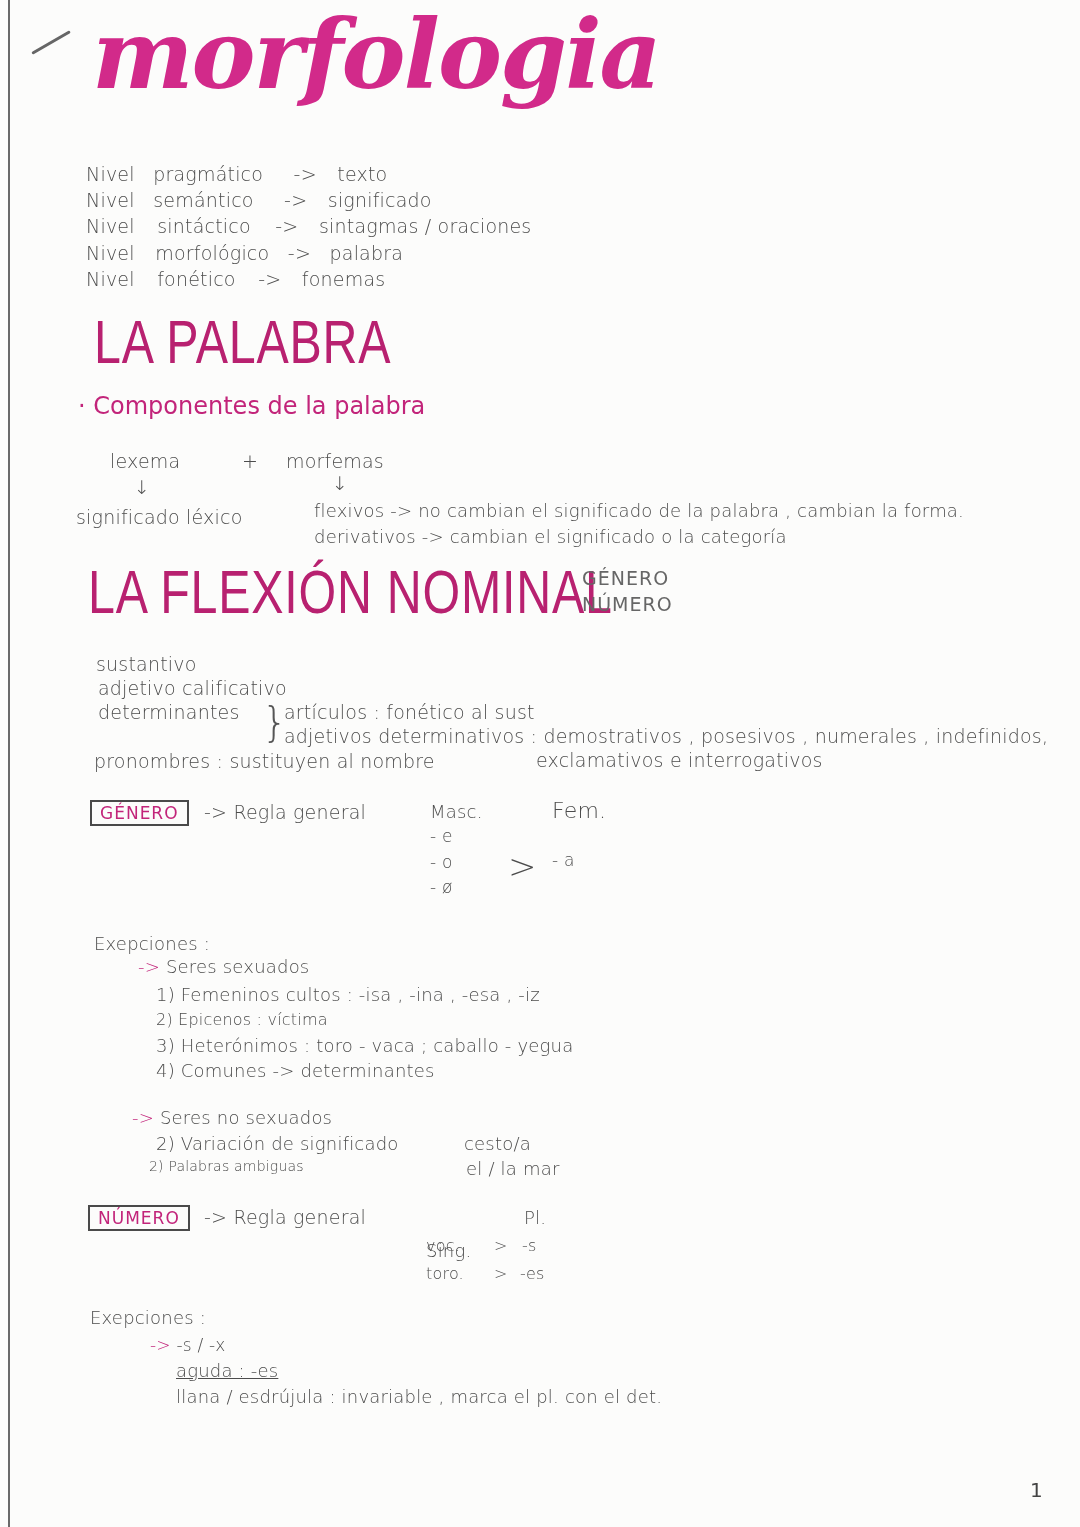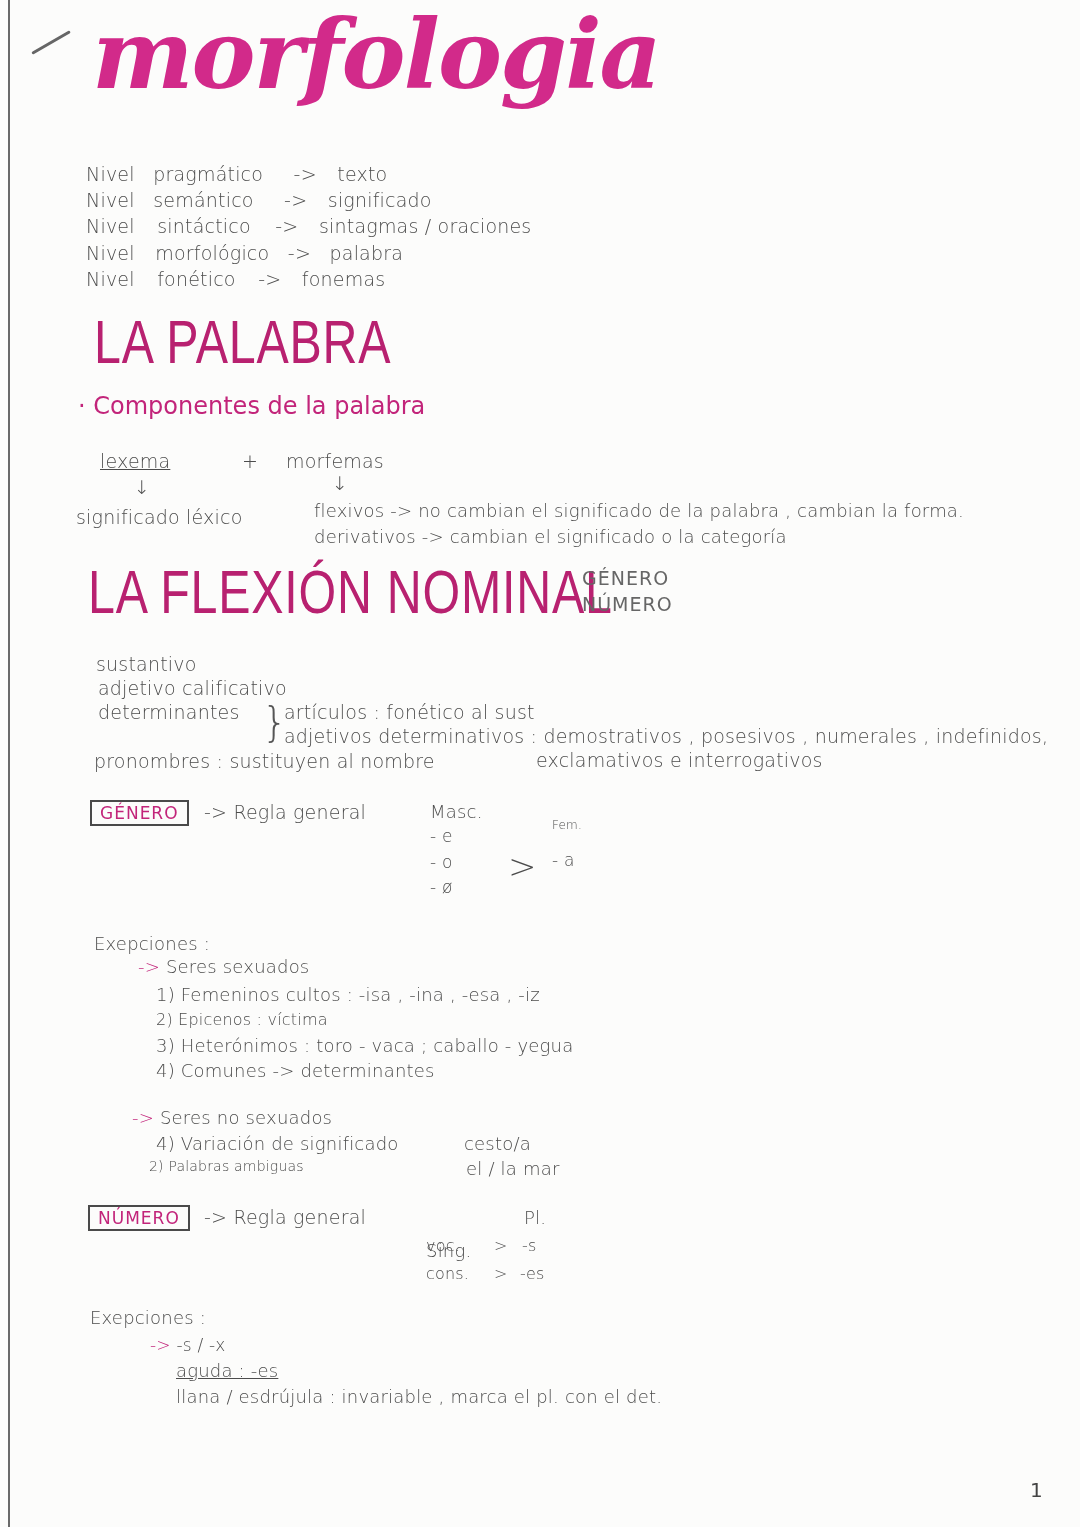--- a/index.html
+++ b/index.html
@@ -94,21 +94,21 @@
     <span>fonemas</span>
   </div>
 </div>
 
 <div class="abs heading-caps" style="left:94px; top:306px; font-size:62px;">LA PALABRA</div>
 <div class="abs sub-heading" style="left:78px; top:392px;">
   <span>·</span>
   <span>Componentes de la palabra</span>
 </div>
 
-<div class="abs hand" style="left:100px; top:450px;text-decoration:underline;">lexema</div>
+<div class="abs hand" style="left:110px; top:450px;">lexema</div>
 <div class="abs hand" style="left:242px; top:450px;">+</div>
 <div class="abs hand" style="left:286px; top:450px;">morfemas</div>
 <div class="abs hand" style="left:134px; top:476px;">↓</div>
 <div class="abs hand" style="left:332px; top:472px;">↓</div>
 <div class="abs hand" style="left:76px; top:506px;">significado léxico</div>
 <div class="abs hand" style="left:314px; top:500px; font-size:18px;">flexivos -&gt; no cambian el significado de la palabra , cambian la forma.</div>
 <div class="abs hand" style="left:314px; top:526px; font-size:18px;">derivativos -&gt; cambian el significado o la categoría</div>
 
 <div class="abs heading-caps" style="left:88px; top:556px; font-size:62px;">LA FLEXIÓN NOMINAL</div>
 <div class="abs small-caps-gray" style="left:582px; top:565px;">GÉNERO</div>
@@ -119,54 +119,54 @@
 <div class="abs hand" style="left:98px; top:701px;">determinantes</div>
 <div class="abs brace" style="left:262px; top:702px;">}</div>
 <div class="abs hand" style="left:284px; top:701px;">artículos : fonético al sust</div>
 <div class="abs hand" style="left:284px; top:725px;text-align:center;">adjetivos determinativos : demostrativos , posesivos , numerales , indefinidos,</div>
 <div class="abs hand" style="left:94px; top:750px;">pronombres : sustituyen al nombre</div>
 <div class="abs hand" style="left:536px; top:749px;">exclamativos e interrogativos</div>
 
 <div class="abs boxed" style="left:90px; top:800px;">GÉNERO</div>
 <div class="abs hand" style="left:204px; top:801px;">-&gt; Regla general</div>
 <div class="abs hand" style="left:430px; top:801px; font-size:18px;">Masc.</div>
-<div class="abs hand" style="left:552px; top:798px; font-size:12px;margin-top:20px;">Fem.</div>
+<div class="abs hand" style="left:552px; top:798px; font-size:22px;">Fem.</div>
 <div class="abs hand" style="left:430px; top:826px; font-size:17px;">- e</div>
 <div class="abs hand" style="left:430px; top:852px; font-size:17px;">- o</div>
 <div class="abs hand" style="left:430px; top:877px; font-size:17px;">- ø</div>
 <div class="abs hand" style="left:508px; top:846px; font-size:34px; font-weight:100;">&gt;</div>
 <div class="abs hand" style="left:552px; top:850px; font-size:17px;">- a</div>
 
 <div class="abs hand" style="left:94px; top:933px; font-size:18px;">Exepciones :</div>
 <div class="abs hand" style="left:138px; top:956px; font-size:18px;">
   <span class="arrow-pink">-&gt;</span>
   <span>Seres sexuados</span>
 </div>
 <div class="abs hand" style="left:156px; top:984px; font-size:18px;">1) Femeninos cultos : -isa , -ina , -esa , -iz</div>
 <div class="abs hand" style="left:156px; top:1010px; font-size:16px;">2) Epicenos : víctima</div>
 <div class="abs hand" style="left:156px; top:1035px; font-size:18px;">3) Heterónimos : toro - vaca ; caballo - yegua</div>
 <div class="abs hand" style="left:156px; top:1060px; font-size:18px;">4) Comunes -&gt; determinantes</div>
 
 <div class="abs hand" style="left:132px; top:1107px; font-size:18px;">
   <span class="arrow-pink">-&gt;</span>
   <span>Seres no sexuados</span>
 </div>
-<div class="abs hand" style="left:156px; top:1133px; font-size:18px;">4) Variación de significado</div>
+<div class="abs hand" style="left:156px; top:1133px; font-size:18px;">2) Variación de significado</div>
 <div class="abs hand" style="left:464px; top:1133px; font-size:18px;">cesto/a</div>
 <div class="abs hand" style="left:149px; top:1158px; font-size:14px;">2) Palabras ambiguas</div>
 <div class="abs hand" style="left:466px; top:1158px; font-size:18px;">el / la mar</div>
 
 <div class="abs boxed" style="left:88px; top:1205px;">NÚMERO</div>
 <div class="abs hand" style="left:204px; top:1206px;">-&gt; Regla general</div>
 <div class="abs hand" style="left:426px; top:1240px; font-size:18px;">Sing.</div>
 <div class="abs hand" style="left:524px; top:1207px; font-size:18px;">Pl.</div>
 <div class="abs hand" style="left:426px; top:1236px; font-size:16px;">voc.</div>
 <div class="abs hand" style="left:494px; top:1236px; font-size:16px;">&gt;</div>
 <div class="abs hand" style="left:522px; top:1236px; font-size:16px;">-s</div>
-<div class="abs hand" style="left:426px; top:1264px; font-size:16px;">cons.</div>
+<div class="abs hand" style="left:426px; top:1264px; font-size:16px;">toro.</div>
 <div class="abs hand" style="left:494px; top:1264px; font-size:16px;">&gt;</div>
 <div class="abs hand" style="left:520px; top:1264px; font-size:16px;">-es</div>
 
 <div class="abs hand" style="left:90px; top:1307px; font-size:18px;">Exepciones :</div>
 <div class="abs hand" style="left:150px; top:1335px; font-size:17px;">
   <span class="arrow-pink">-&gt;</span>
   <span>-s / -x</span>
 </div>
 <div class="abs hand" style="left:176px; top:1360px; font-size:18px;text-decoration:underline;">aguda : -es</div>
 <div class="abs hand" style="left:176px; top:1386px; font-size:18px;">llana / esdrújula : invariable , marca el pl. con el det.</div>

